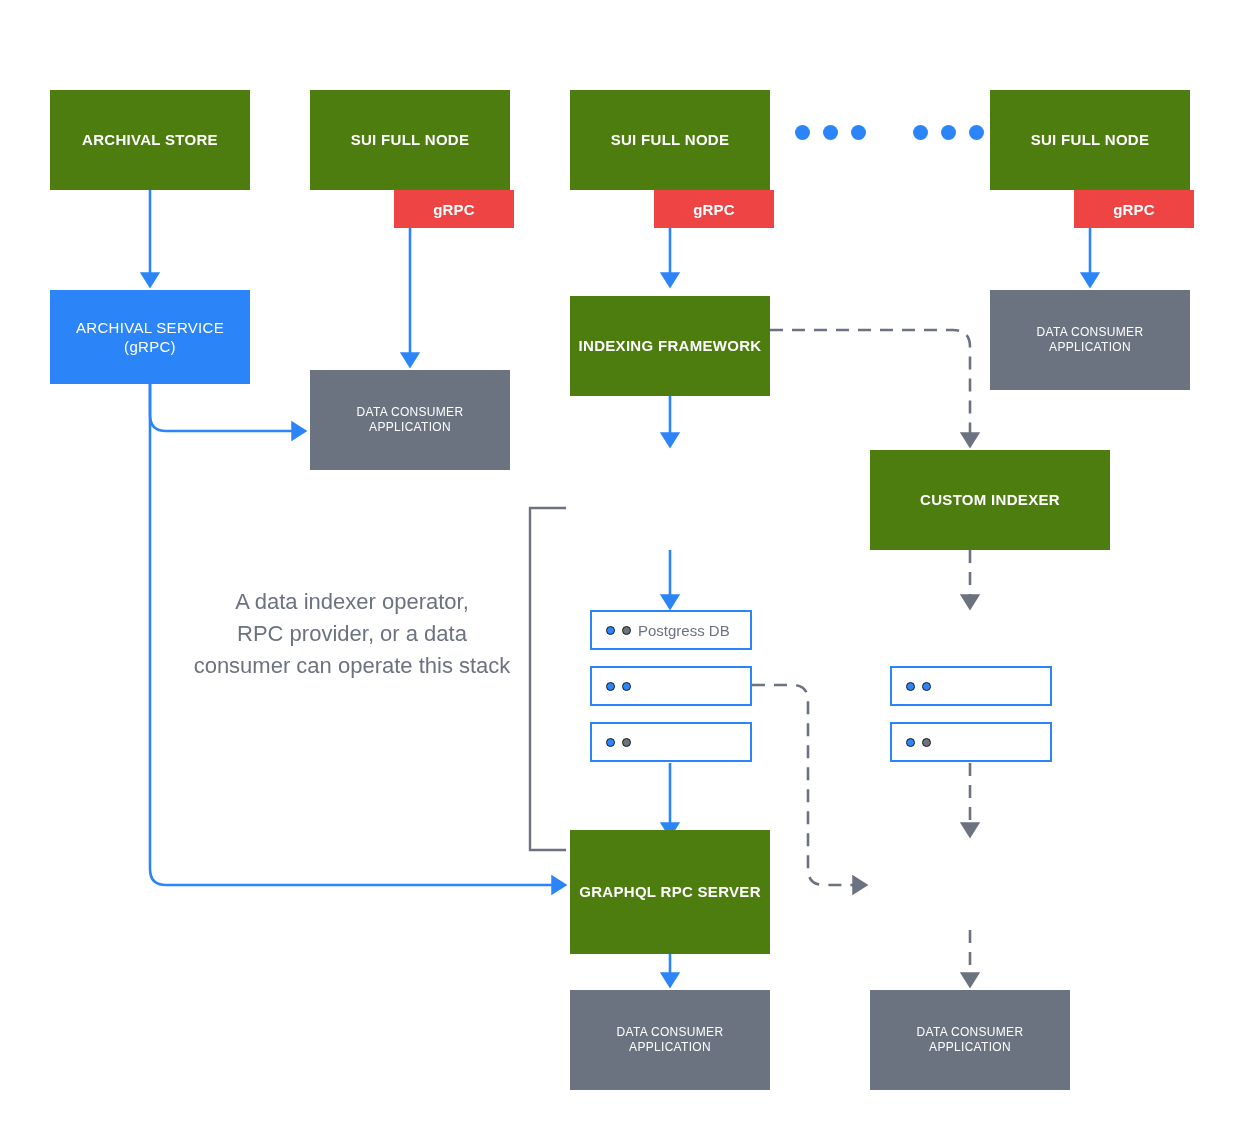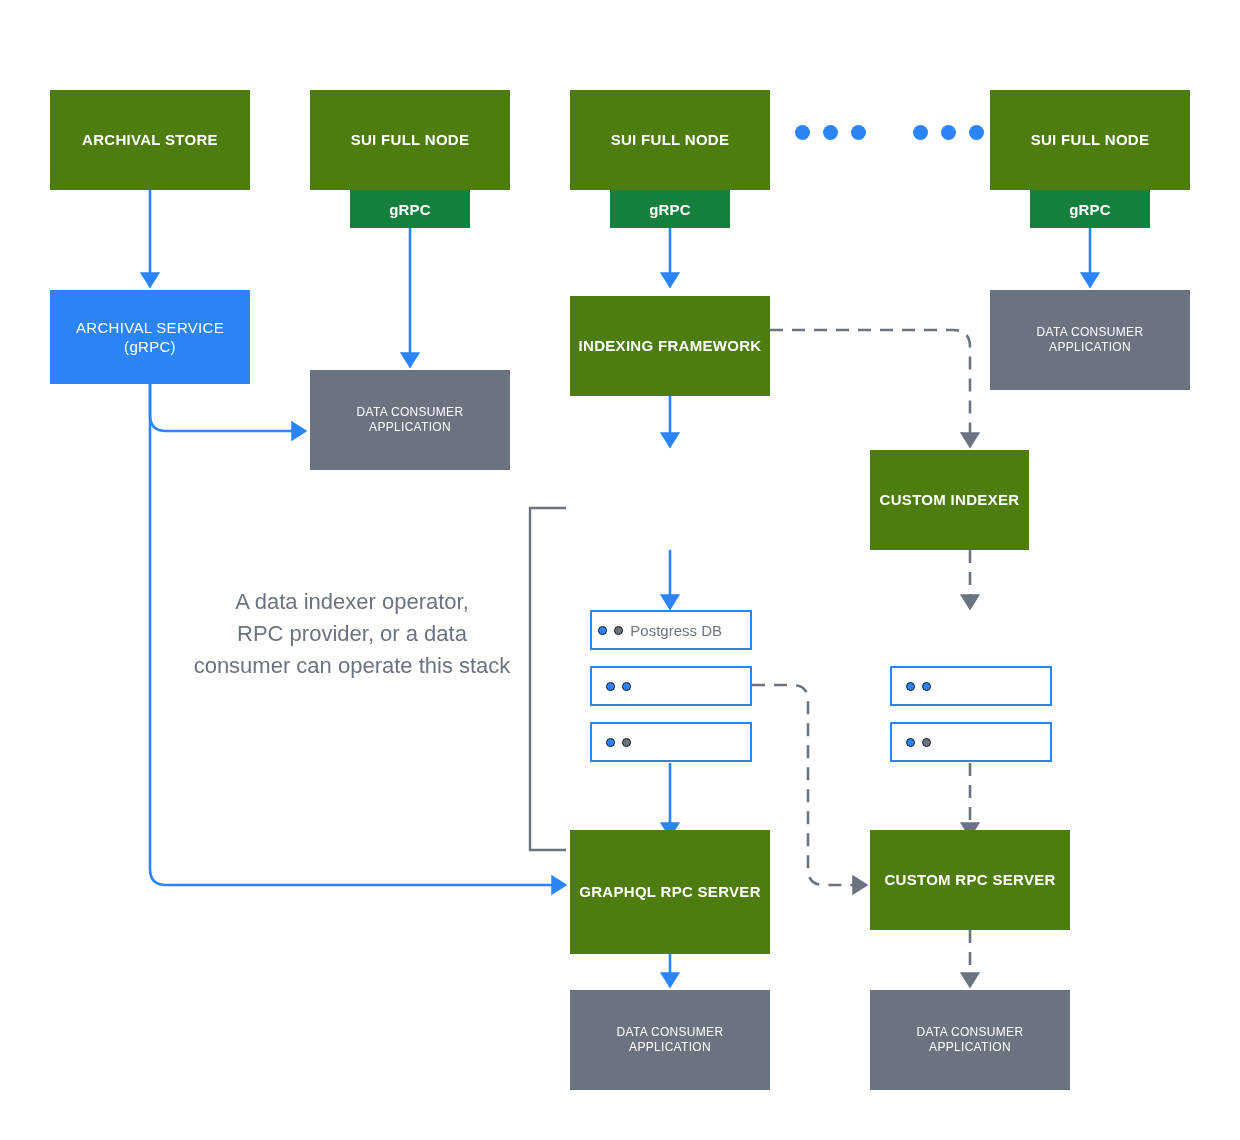--- a/index.html
+++ b/index.html
@@ -50,28 +50,29 @@
   }
   .node-blue {
     background: #2b85f8;
     color: #ffffff;
     font-size: 15px;
     font-weight: 400;
   }
   .badge-grpc {
     position: absolute;
     box-sizing: border-box;
-    background: #15803d;
+    background: #ef4444;
     color: #ffffff;
     font-size: 15px;
     font-weight: 700;
     display: flex;
     align-items: center;
     justify-content: center;
     letter-spacing: 0.2px;
+    margin-left: 44px;
   }
   .db-row {
     position: absolute;
     box-sizing: border-box;
     background: #ffffff;
     border: 2px solid #2b85f8;
     display: flex;
     align-items: center;
     padding-left: 14px;
   }
@@ -193,23 +194,23 @@
   </div>
 
   <div class="node node-black" style="left:990px; top:90px; width:200px; height:100px;">SUI FULL NODE</div>
 
   <div class="badge-grpc" style="left:1030px; top:190px; width:120px; height:38px;">gRPC</div>
 
   <div class="node node-gray" style="left:990px; top:290px; width:200px; height:100px; white-space:pre-line;">DATA CONSUMER
 APPLICATION</div>
 
 
-  <div class="node node-black" style="left:870px; top:450px; width:159px; height:100px;">CUSTOM INDEXER</div>
-
-  <div class="db-row" style="left:590px; top:610px; width:162px; height:40px;justify-content:flex-end;">
+  <div class="node node-black" style="left:870px; top:450px; width:240px; height:100px;">CUSTOM INDEXER</div>
+
+  <div class="db-row" style="left:590px; top:610px; width:162px; height:40px;">
     <span class="db-dot blue"></span>
     <span class="db-dot gray"></span>
     <span class="db-label">Postgress DB</span>
   </div>
   <div class="db-row" style="left:590px; top:666px; width:162px; height:40px;">
     <span class="db-dot blue"></span>
     <span class="db-dot blue"></span>
     <span class="db-label"></span>
   </div>
   <div class="db-row" style="left:590px; top:722px; width:162px; height:40px;">
@@ -224,21 +225,20 @@
     <span class="db-label"></span>
   </div>
   <div class="db-row" style="left:890px; top:722px; width:162px; height:40px;">
     <span class="db-dot blue"></span>
     <span class="db-dot gray"></span>
     <span class="db-label"></span>
   </div>
 
   <div class="node node-black" style="left:570px; top:830px; width:200px; height:124px;">GRAPHQL RPC SERVER</div>
 
-  <div class="node node-black" style="left:870px; top:830px; width:200px; height:100px;">CUSTOM RPC SERVER</div>
 
   <div class="node node-gray" style="left:570px; top:990px; width:200px; height:100px; white-space:pre-line;">DATA CONSUMER
 APPLICATION</div>
 
   <div class="node node-gray" style="left:870px; top:990px; width:200px; height:100px; white-space:pre-line;">DATA CONSUMER
 APPLICATION</div>
 
   <div class="annotation" style="left:182px; top:586px; width:340px;">A data indexer operator,
 RPC provider, or a data
 consumer can operate this stack</div>

